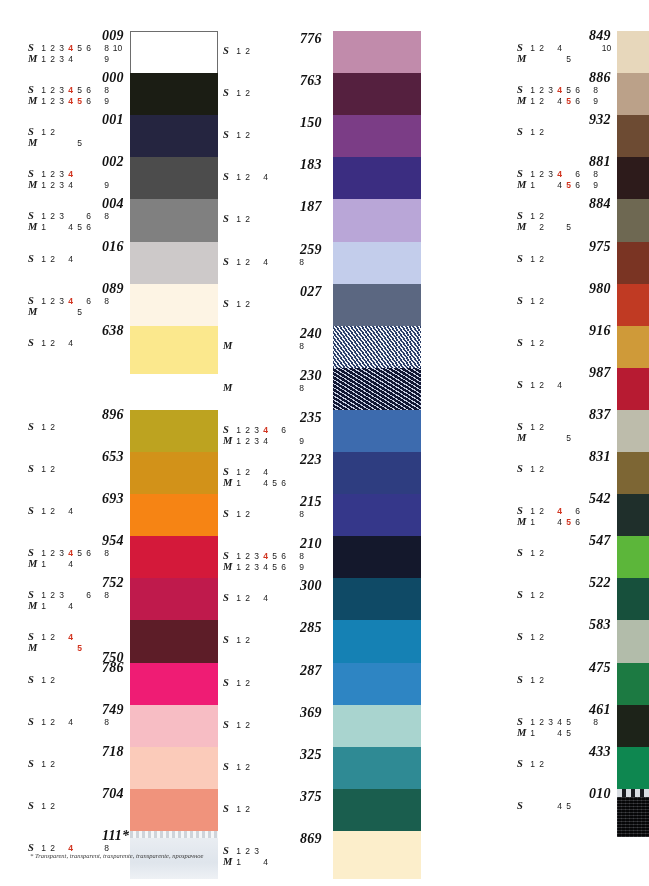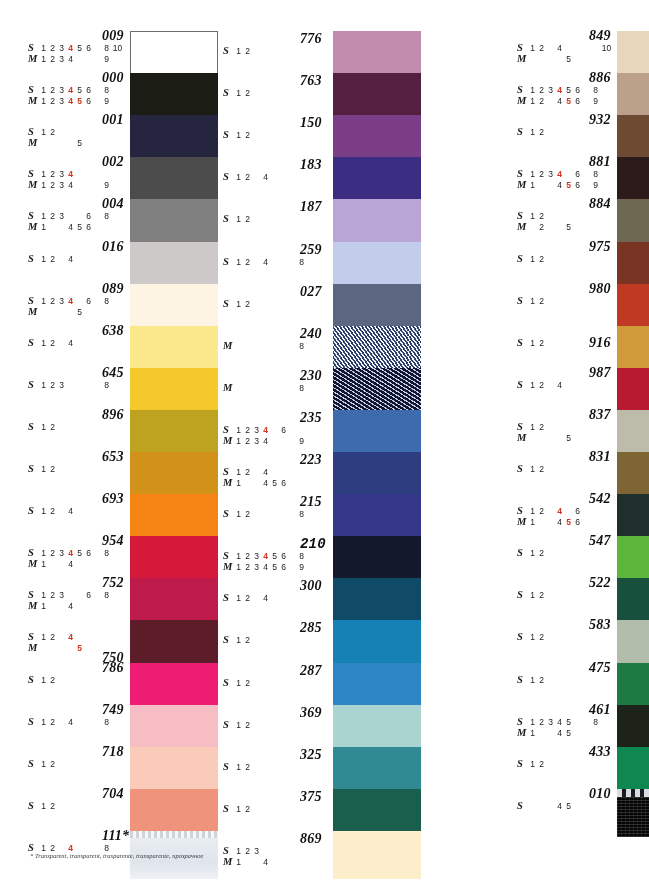--- a/index.html
+++ b/index.html
@@ -193,27 +193,20 @@
           <span class="rowline"><span class="tag">M</span><span class="n blank">&nbsp;</span><span class="n blank">&nbsp;</span><span class="n blank">&nbsp;</span><span class="n blank">&nbsp;</span><span class="n">5</span><span class="n blank">&nbsp;</span><span class="n blank">&nbsp;</span><span class="n blank">&nbsp;</span><span class="n blank">&nbsp;</span></span>
         </div>
       </div>
       <div class="row" style="top: 325.7px; height: 42.1px;">
         <div class="swatch" style="background: rgb(251, 232, 141); left: 130px; top: 0px;"></div>
         <div class="code" style="left: 102px; top: -3px;">638</div>
         <div class="spec" style="left: 28px; top: 11px;">
           <span class="rowline"><span class="tag">S</span><span class="n">1</span><span class="n">2</span><span class="n blank">&nbsp;</span><span class="n">4</span><span class="n blank">&nbsp;</span><span class="n blank">&nbsp;</span><span class="n blank">&nbsp;</span><span class="n blank">&nbsp;</span><span class="n blank">&nbsp;</span></span>
         </div>
       </div>
-      <div class="row" style="top: 367.8px; height: 42.1px;">
-        <div class="swatch" style="background: rgb(245, 201, 43); left: 130px; top: 0px;"></div>
-        <div class="code" style="left: 102px; top: -3px;">645</div>
-        <div class="spec" style="left: 28px; top: 11px;">
-          <span class="rowline"><span class="tag">S</span><span class="n">1</span><span class="n">2</span><span class="n">3</span><span class="n blank">&nbsp;</span><span class="n blank">&nbsp;</span><span class="n blank">&nbsp;</span><span class="n blank">&nbsp;</span><span class="n">8</span><span class="n blank">&nbsp;</span></span>
-        </div>
-      </div>
       <div class="row" style="top: 409.9px; height: 42.1px;">
         <div class="swatch" style="background: rgb(189, 163, 32); left: 130px; top: 0px;"></div>
         <div class="code" style="left: 102px; top: -3px;">896</div>
         <div class="spec" style="left: 28px; top: 11px;">
           <span class="rowline"><span class="tag">S</span><span class="n">1</span><span class="n">2</span><span class="n blank">&nbsp;</span><span class="n blank">&nbsp;</span><span class="n blank">&nbsp;</span><span class="n blank">&nbsp;</span><span class="n blank">&nbsp;</span><span class="n blank">&nbsp;</span><span class="n blank">&nbsp;</span></span>
         </div>
       </div>
       <div class="row" style="top: 452px; height: 42.1px;">
         <div class="swatch" style="background: rgb(210, 146, 25); left: 130px; top: 0px;"></div>
         <div class="code" style="left: 102px; top: -3px;">653</div>
@@ -373,21 +366,21 @@
       </div>
       <div class="row" style="top: 494.1px; height: 42.1px;">
         <div class="swatch" style="background: rgb(53, 55, 138); left: 38px; top: 0px;"></div>
         <div class="code" style="left: 5px; top: 0px;">215</div>
         <div class="spec spec-left" style="left: -72px; top: 14px;">
           <span class="rowline"><span class="tag">S</span><span class="n">1</span><span class="n">2</span><span class="n blank">&nbsp;</span><span class="n blank">&nbsp;</span><span class="n blank">&nbsp;</span><span class="n blank">&nbsp;</span><span class="n blank">&nbsp;</span><span class="n">8</span><span class="n blank">&nbsp;</span></span>
         </div>
       </div>
       <div class="row" style="top: 536.2px; height: 42.1px;">
         <div class="swatch" style="background: rgb(20, 24, 44); left: 38px; top: 0px;"></div>
-        <div class="code" style="left: 5px; top: 0px; font-family: Liberation Mono, monospace;">210</div>
+        <div class="code" style="left: 5px; top: 0px;">210</div>
         <div class="spec spec-left" style="left: -72px; top: 14px;">
           <span class="rowline"><span class="tag">S</span><span class="n">1</span><span class="n">2</span><span class="n">3</span><span class="n hot">4</span><span class="n">5</span><span class="n">6</span><span class="n blank">&nbsp;</span><span class="n">8</span><span class="n blank">&nbsp;</span></span>
           <span class="rowline"><span class="tag">M</span><span class="n">1</span><span class="n">2</span><span class="n">3</span><span class="n">4</span><span class="n">5</span><span class="n">6</span><span class="n blank">&nbsp;</span><span class="n">9</span><span class="n blank">&nbsp;</span></span>
         </div>
       </div>
       <div class="row" style="top: 578.3px; height: 42.1px;">
         <div class="swatch" style="background: rgb(15, 74, 102); left: 38px; top: 0px;"></div>
         <div class="code" style="left: 5px; top: 0px;">300</div>
         <div class="spec spec-left" style="left: -72px; top: 14px;">
           <span class="rowline"><span class="tag">S</span><span class="n">1</span><span class="n">2</span><span class="n blank">&nbsp;</span><span class="n">4</span><span class="n blank">&nbsp;</span><span class="n blank">&nbsp;</span><span class="n blank">&nbsp;</span><span class="n blank">&nbsp;</span><span class="n blank">&nbsp;</span></span>
@@ -486,21 +479,21 @@
       </div>
       <div class="row" style="top: 283.6px; height: 42.1px;">
         <div class="swatch" style="background: rgb(192, 58, 35); left: 127px; top: 0px;"></div>
         <div class="code" style="left: 99px; top: -3px; font-style: italic;">980</div>
         <div class="spec" style="left: 27px; top: 11px;">
           <span class="rowline"><span class="tag">S</span><span class="n">1</span><span class="n">2</span><span class="n blank">&nbsp;</span><span class="n blank">&nbsp;</span><span class="n blank">&nbsp;</span><span class="n blank">&nbsp;</span><span class="n blank">&nbsp;</span><span class="n blank">&nbsp;</span><span class="n blank">&nbsp;</span></span>
         </div>
       </div>
       <div class="row" style="top: 325.7px; height: 42.1px;">
         <div class="swatch" style="background: rgb(207, 154, 57); left: 127px; top: 0px;"></div>
-        <div class="code" style="left: 99px; top: -3px; margin-top: 12px;">916</div>
+        <div class="code" style="left: 99px; top: -3px;">916</div>
         <div class="spec" style="left: 27px; top: 11px;">
           <span class="rowline"><span class="tag">S</span><span class="n">1</span><span class="n">2</span><span class="n blank">&nbsp;</span><span class="n blank">&nbsp;</span><span class="n blank">&nbsp;</span><span class="n blank">&nbsp;</span><span class="n blank">&nbsp;</span><span class="n blank">&nbsp;</span><span class="n blank">&nbsp;</span></span>
         </div>
       </div>
       <div class="row" style="top: 367.8px; height: 42.1px;">
         <div class="swatch" style="background: rgb(183, 27, 50); left: 127px; top: 0px;"></div>
         <div class="code" style="left: 99px; top: -3px;">987</div>
         <div class="spec" style="left: 27px; top: 11px;">
           <span class="rowline"><span class="tag">S</span><span class="n">1</span><span class="n">2</span><span class="n blank">&nbsp;</span><span class="n">4</span><span class="n blank">&nbsp;</span><span class="n blank">&nbsp;</span><span class="n blank">&nbsp;</span><span class="n blank">&nbsp;</span><span class="n blank">&nbsp;</span></span>
         </div>

